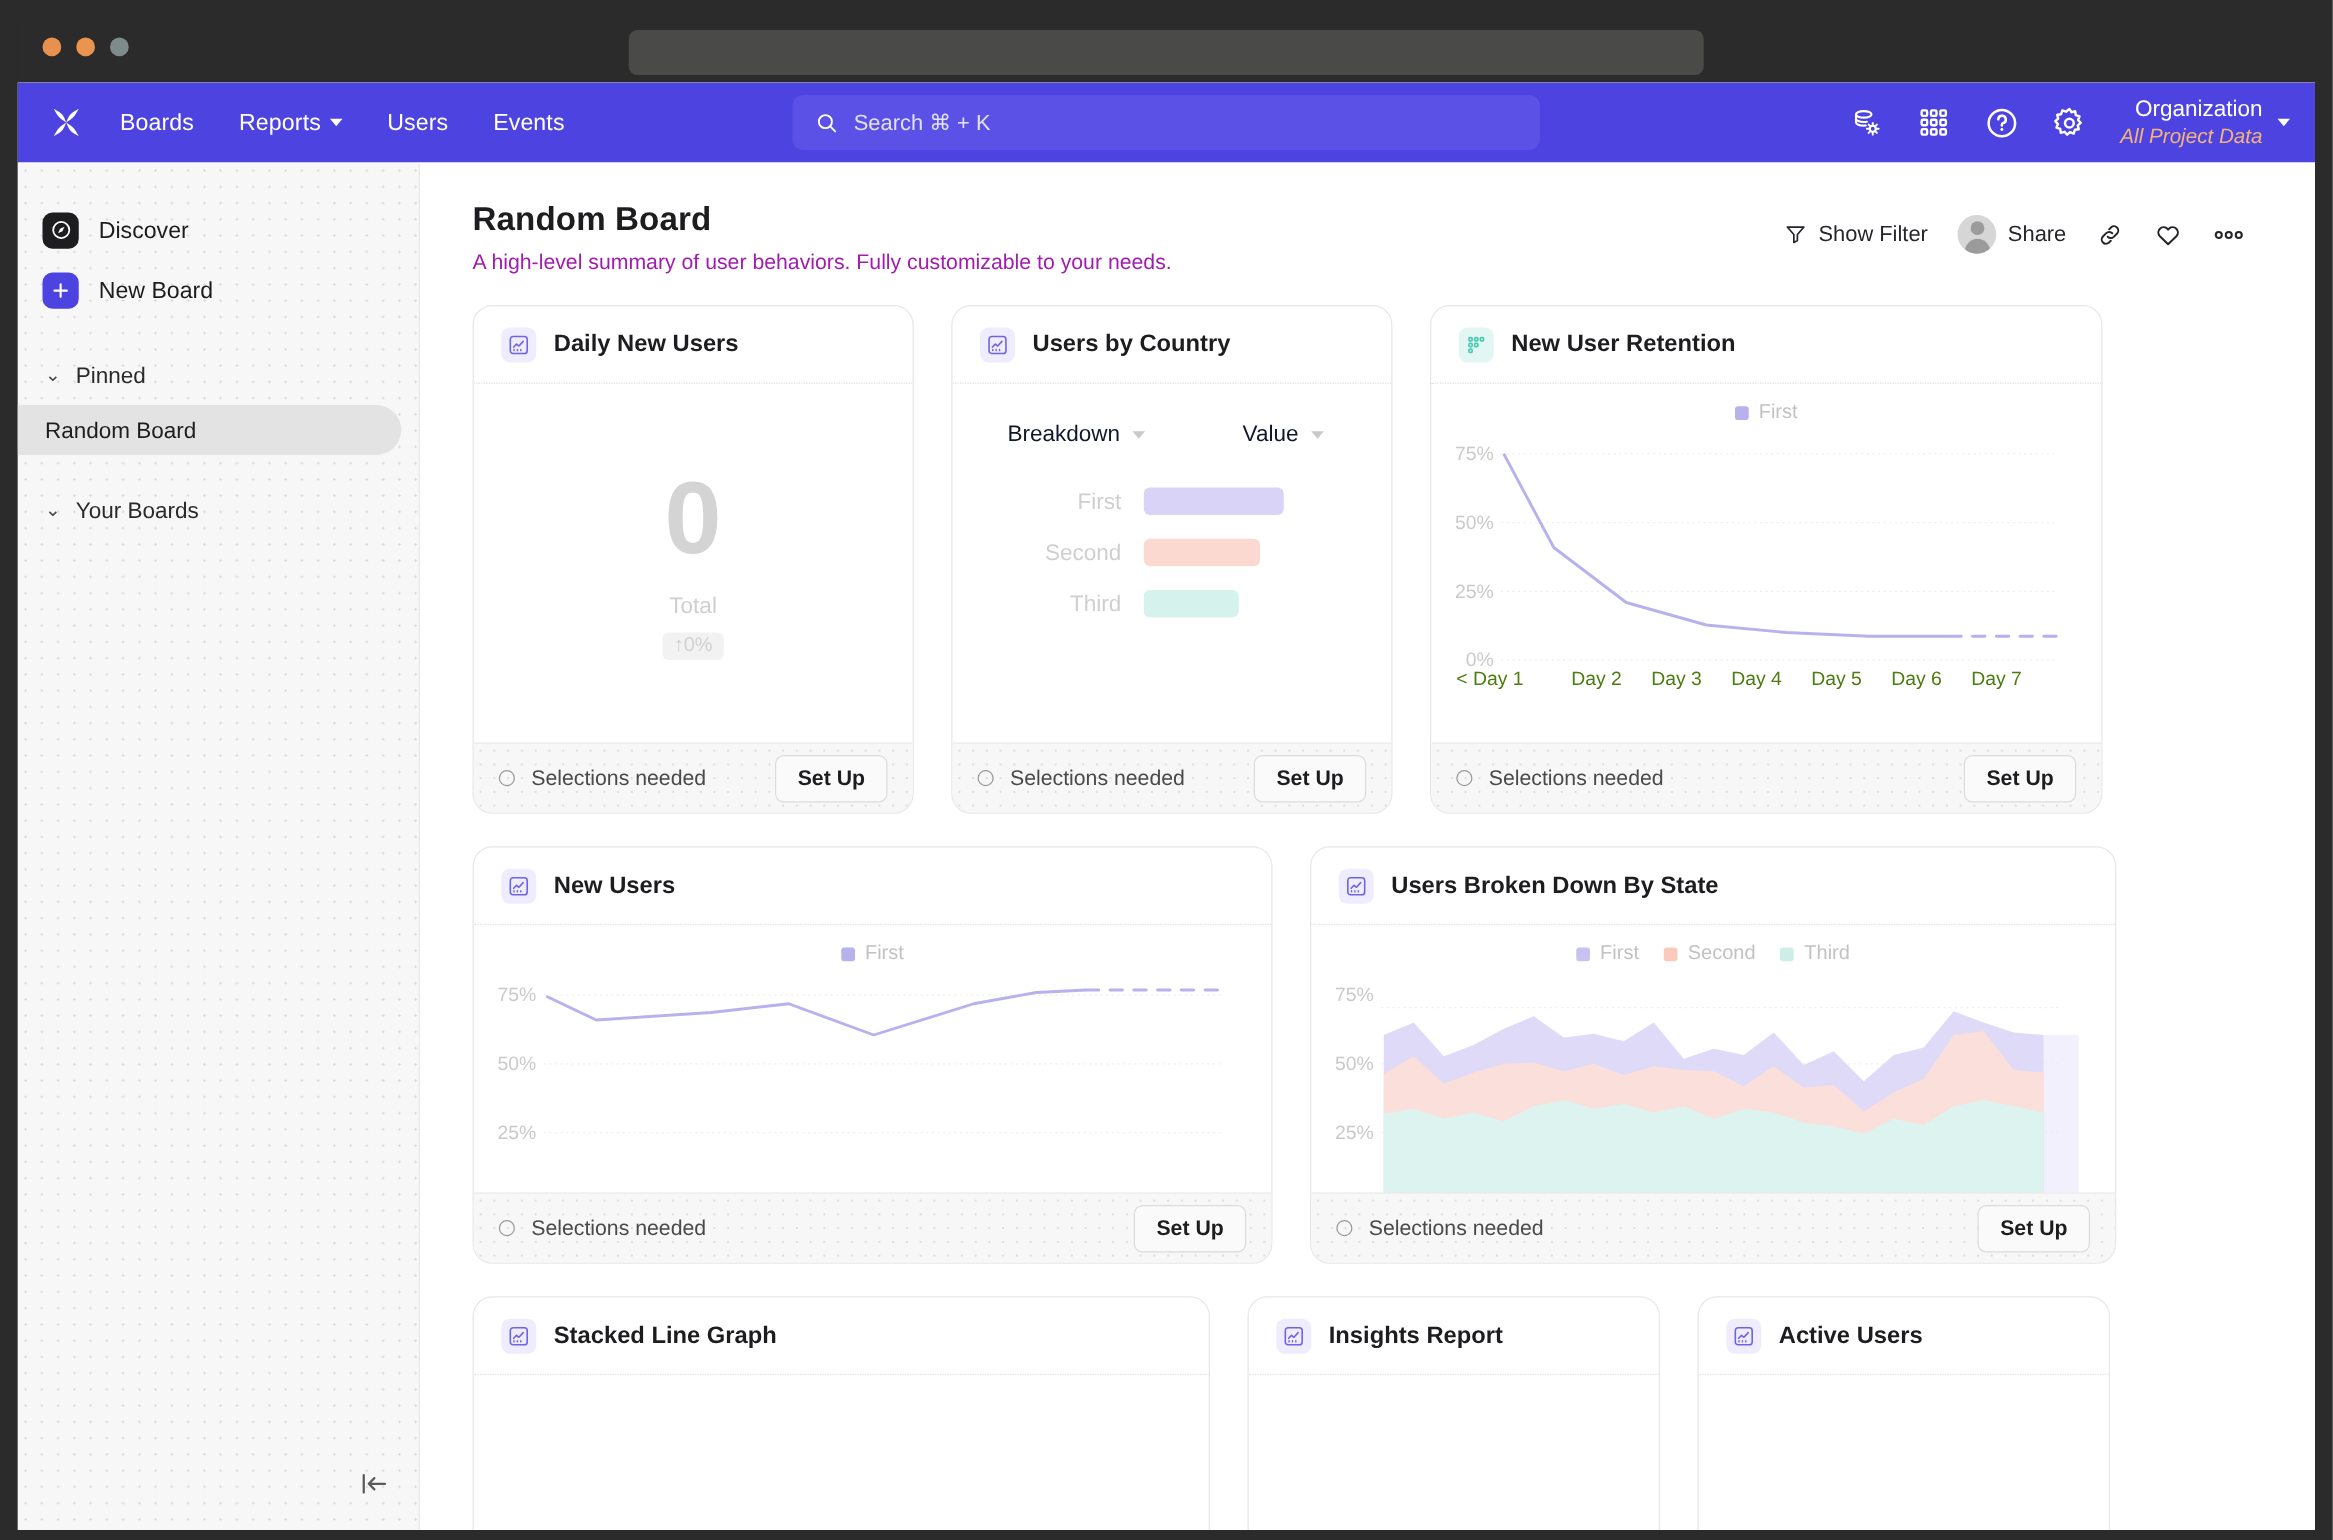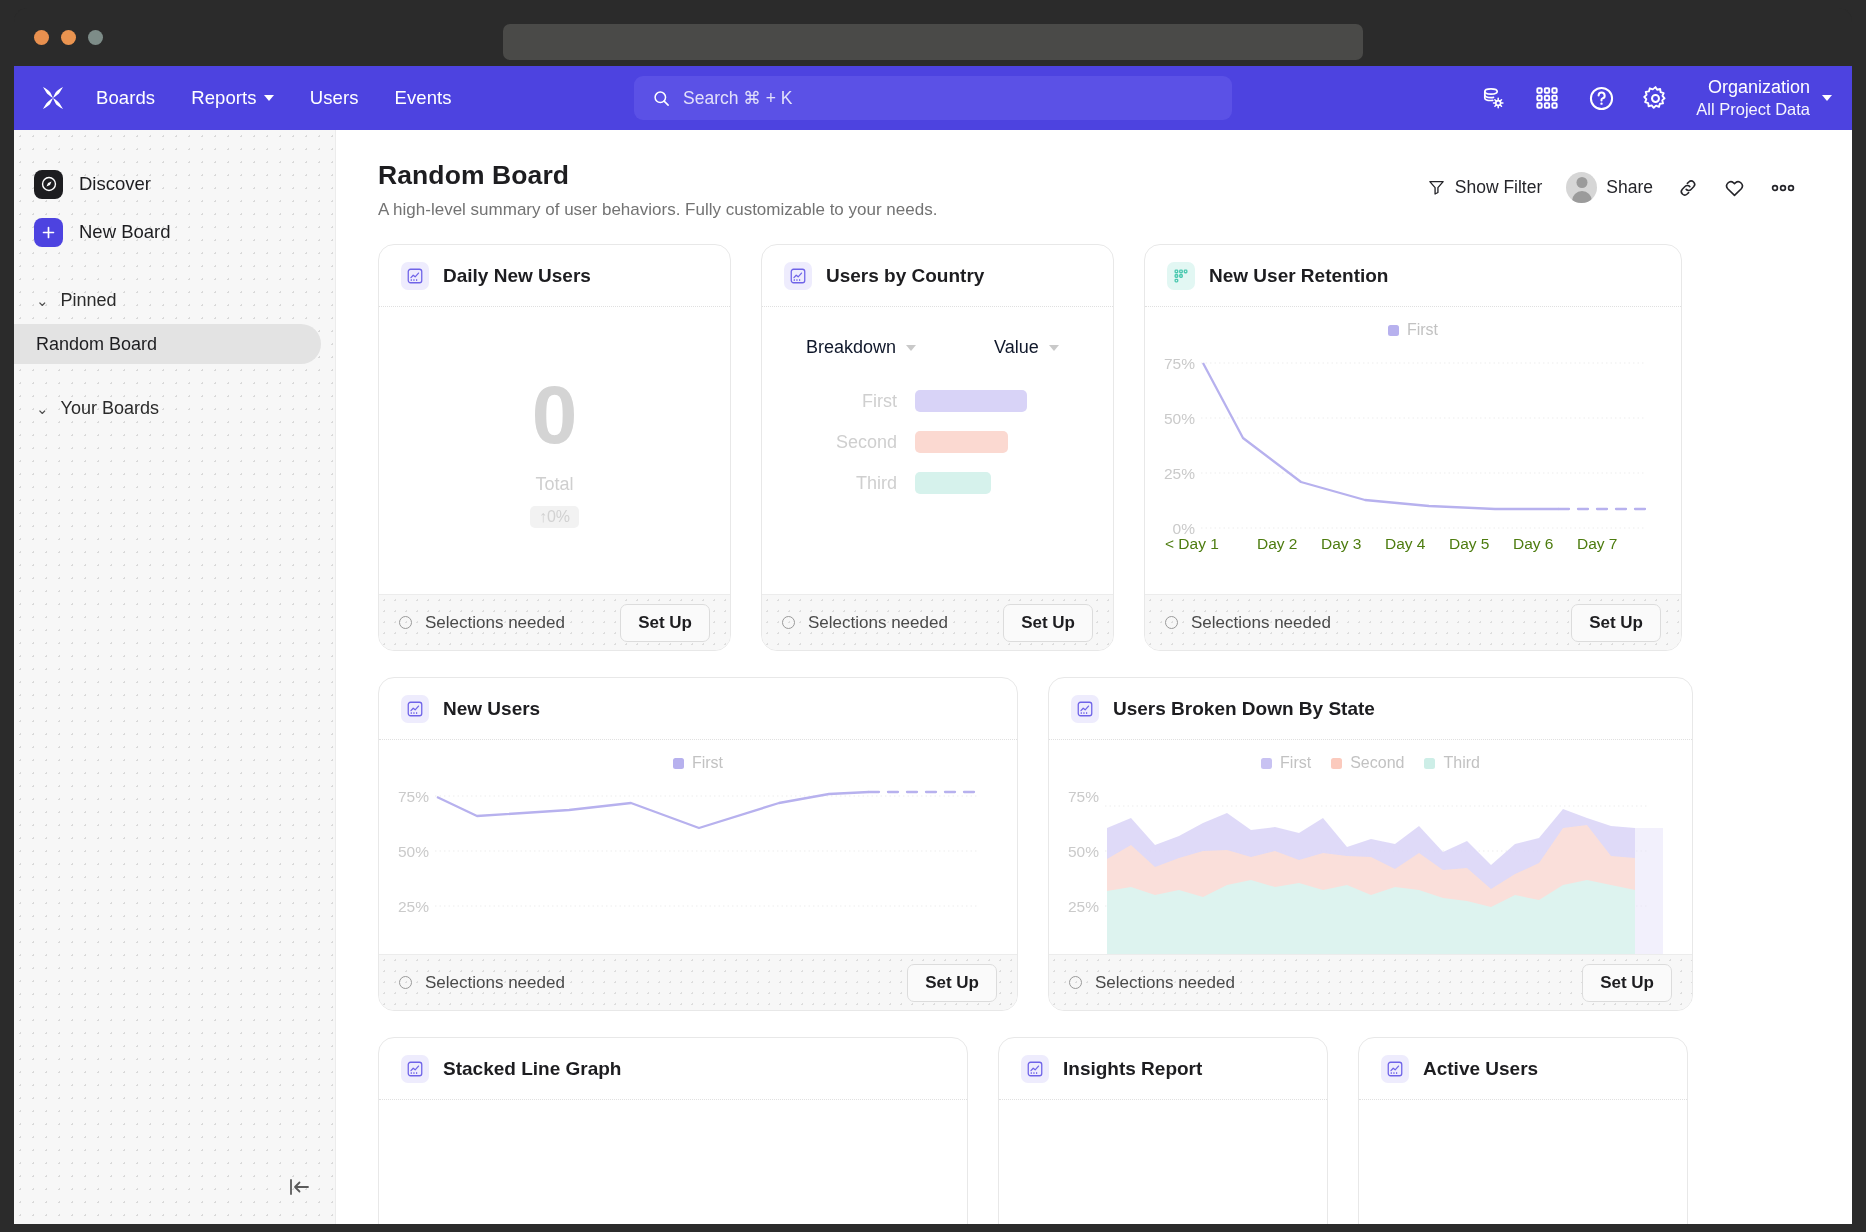--- a/index.html
+++ b/index.html
@@ -92,21 +92,21 @@
     width: 54px; height: 54px;
     display: flex; align-items: center; justify-content: center;
     cursor: pointer;
   }
   #org-block {
     display: flex; align-items: center; gap: 12px;
     margin-left: 14px; cursor: pointer;
   }
   #org-block .lines { text-align: right; line-height: 1.25; }
   #org-block .l1 { color: #ffffff; font-size: 18px; }
-  #org-block .l2 { color: #ffffff; font-size: 16.5px; opacity: .95; }
+  #org-block .l2 { color: #fdba74; font-size: 16.5px; opacity: .95; font-style: italic; }
 
   
   #body-row { display: flex; height: 1094px; }
 
   #sidebar {
     width: 322px; flex-shrink: 0;
     background: #f7f7f7;
     background-image: radial-gradient(#d9d9d9 1px, transparent 1px);
     background-size: 13px 13px;
     position: relative;
@@ -152,21 +152,21 @@
 
   #main {
     flex: 1;
     background: #ffffff;
     padding: 30px 44px 0 42px;
     overflow: hidden;
     position: relative;
   }
   #page-head { display: flex; align-items: flex-start; justify-content: space-between; }
   #page-title { font-size: 26.5px; font-weight: bold; color: #1d1d20; letter-spacing: .1px; }
-  #page-sub { font-size: 17px; color: #737373; margin-top: 9px; }
+  #page-sub { font-size: 17px; color: #a21caf; margin-top: 9px; }
   #head-actions { display: flex; align-items: center; gap: 0px; padding-top: 6px; }
   .ha { display: flex; align-items: center; gap: 9px; cursor: pointer; padding: 6px 12px; }
   .ha .txt { font-size: 17.5px; color: #25252a; }
   .avatar {
     width: 31px; height: 31px; border-radius: 50%;
     background: #d6d6d6; position: relative; overflow: hidden; flex-shrink: 0;
   }
   .avatar::before {
     content: ""; position: absolute; left: 50%; top: 5px;
     transform: translateX(-50%);

